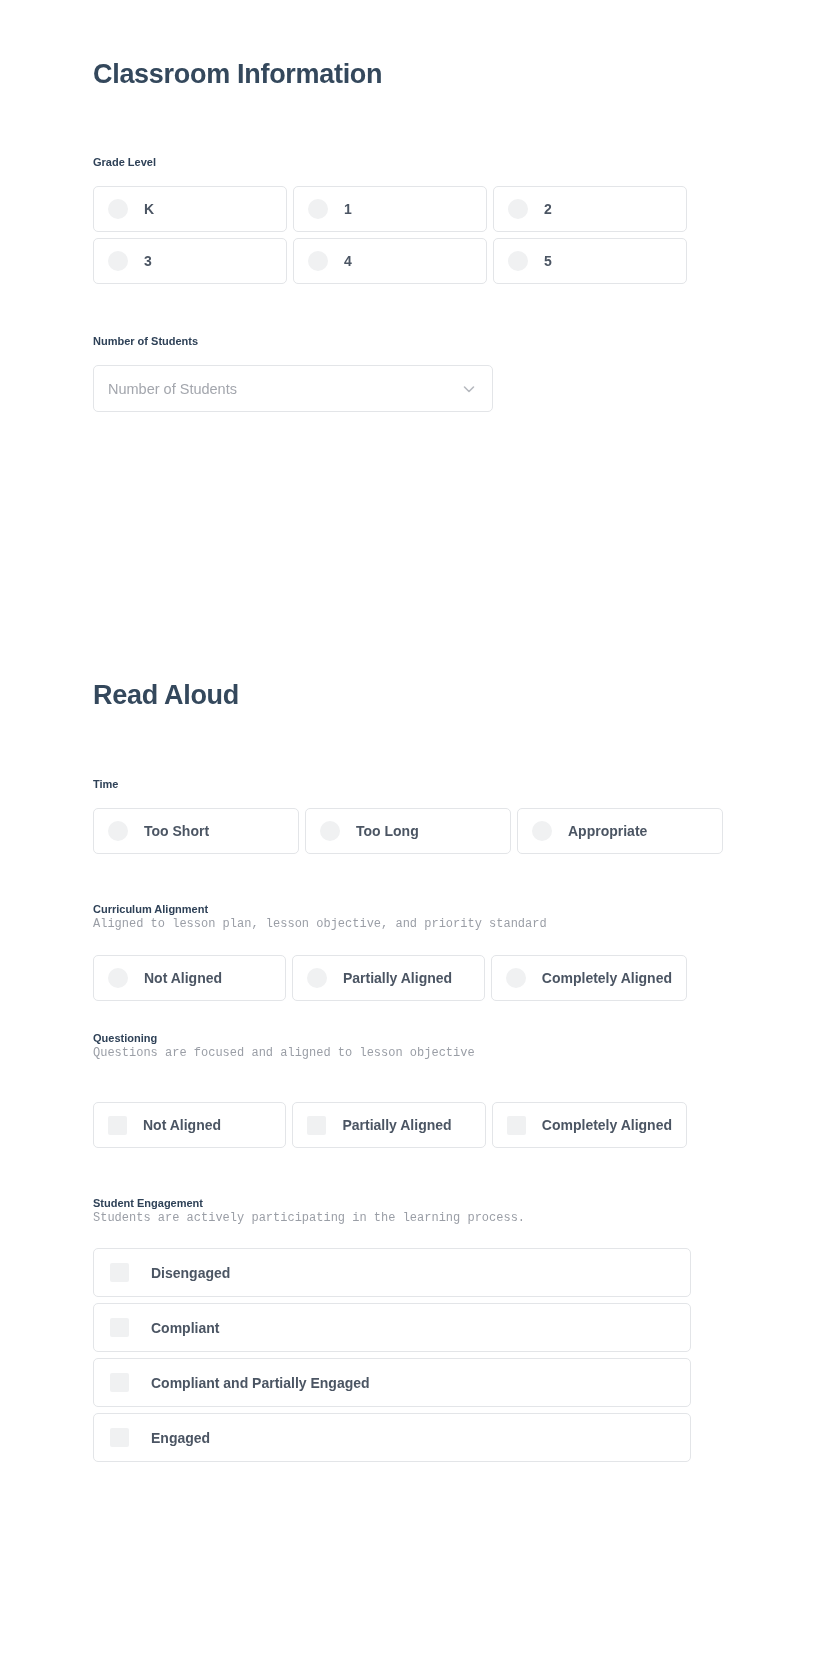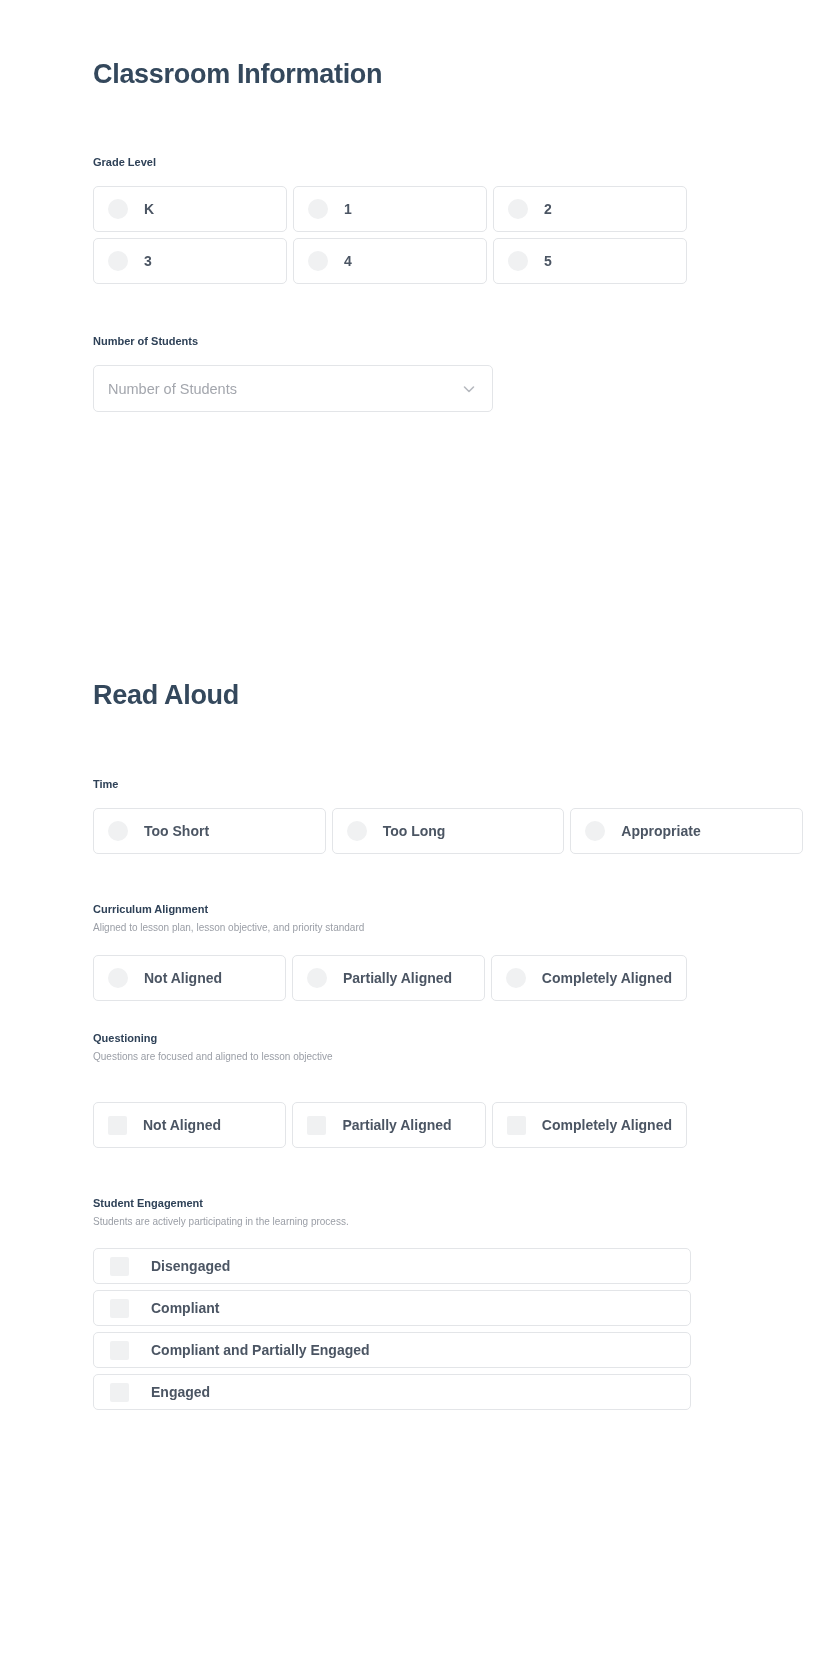--- a/index.html
+++ b/index.html
@@ -30,25 +30,25 @@
   }
 
   .field-label {
     font-size: 11px;
     font-weight: 700;
     color: #2e4157;
     line-height: 1.2;
   }
 
   .field-desc {
-    font-size: 10px;
+    font-size: 12px;
     font-weight: 400;
     color: #9a9ea6;
     line-height: 1.35;
-    margin-top: 5px;
+    font-family: Liberation Mono, monospace;
   }
 
   
   .opt-grid {
     display: grid;
     grid-template-columns: repeat(3, 1fr);
     gap: 6px;
   }
 
   .opt-stack {
@@ -61,21 +61,21 @@
     display: flex;
     align-items: center;
     background: #ffffff;
     border: 1px solid #e3e5e8;
     border-radius: 5px;
     height: 46px;
     padding: 0 14px;
     cursor: pointer;
   }
 
-  .opt.wide { height: 36px; padding: 0 16px; }
+  .opt.wide { height: 49px; padding: 0 16px; }
 
   .mark-radio {
     width: 20px;
     height: 20px;
     border-radius: 50%;
     background: #f0f1f2;
     flex: 0 0 auto;
   }
 
   .mark-check {
@@ -182,21 +182,21 @@
       </span>
     </div>
   </div>
 
   <h1 class="section-title blk" style="top:681px;">Read Aloud</h1>
 
   <div class="blk" style="top:778px;">
     <div class="field-label">Time</div>
   </div>
 
-  <div class="blk opt-grid" style="top:808px; width:710px;">
+  <div class="blk opt-grid" style="top:808px; width:630px;">
     <div class="opt">
       <span class="mark-radio"></span>
       <span class="opt-label">Too Short</span>
     </div>
     <div class="opt">
       <span class="mark-radio"></span>
       <span class="opt-label">Too Long</span>
     </div>
     <div class="opt">
       <span class="mark-radio"></span>

